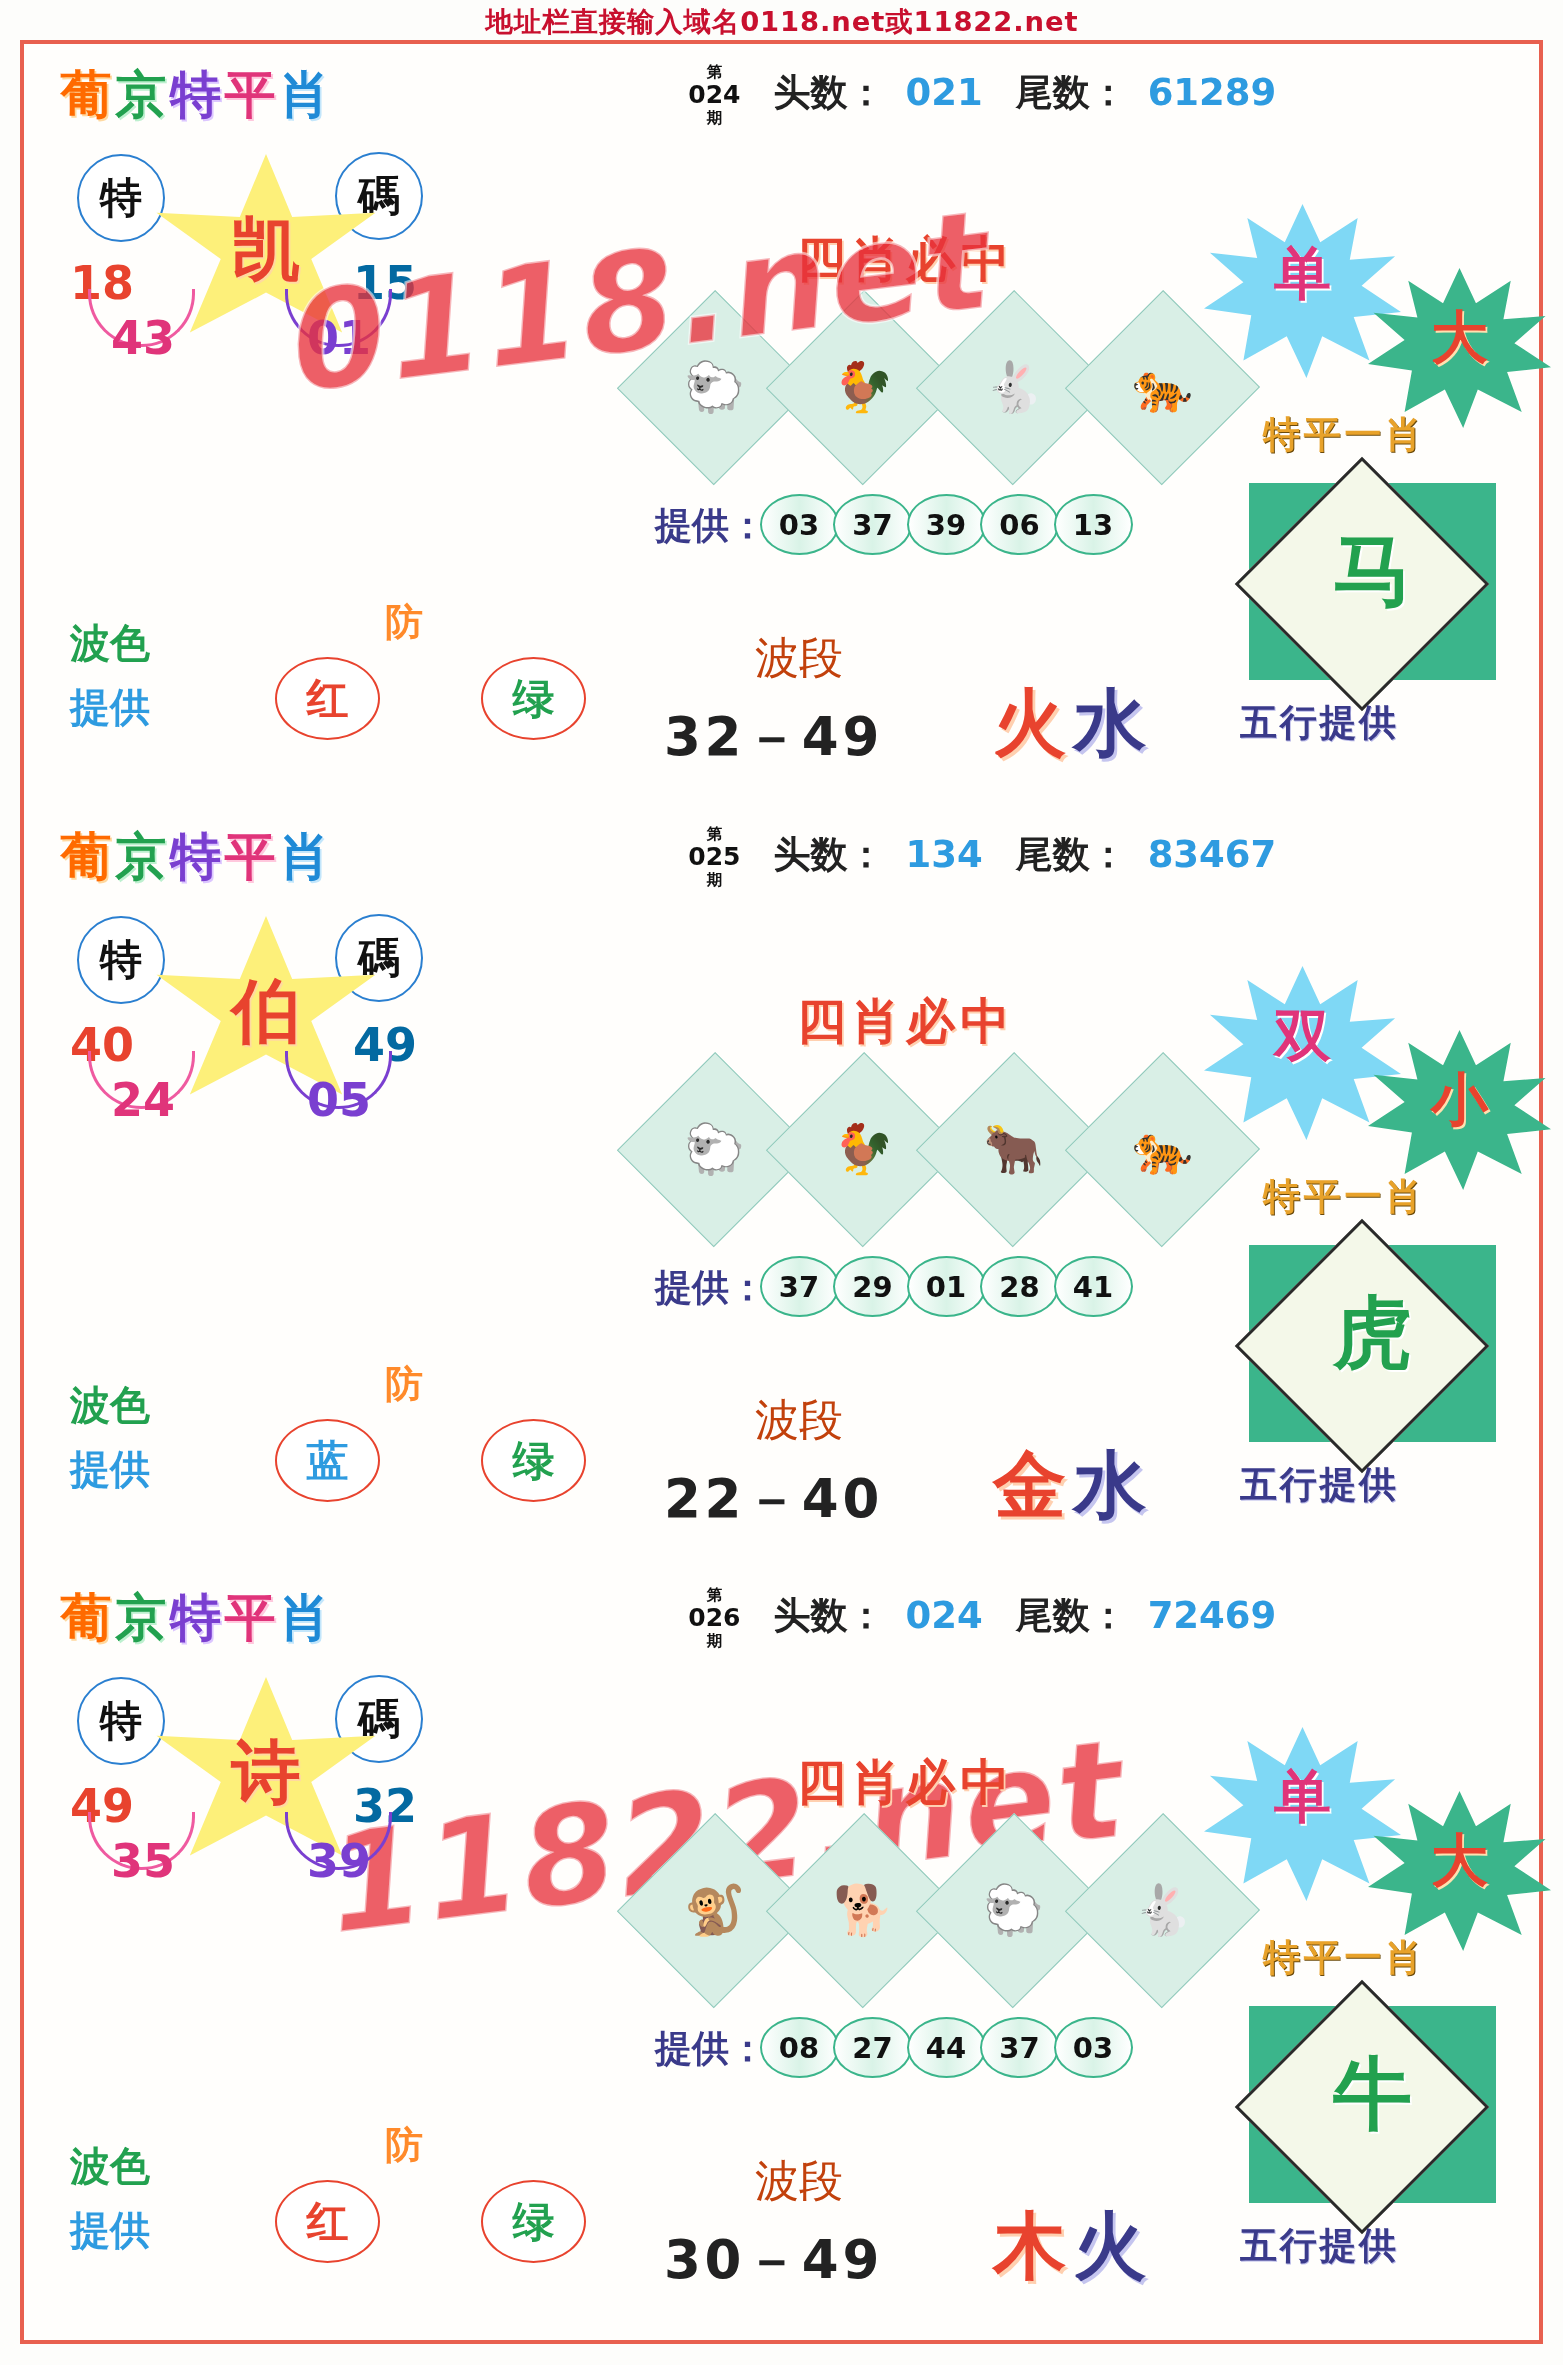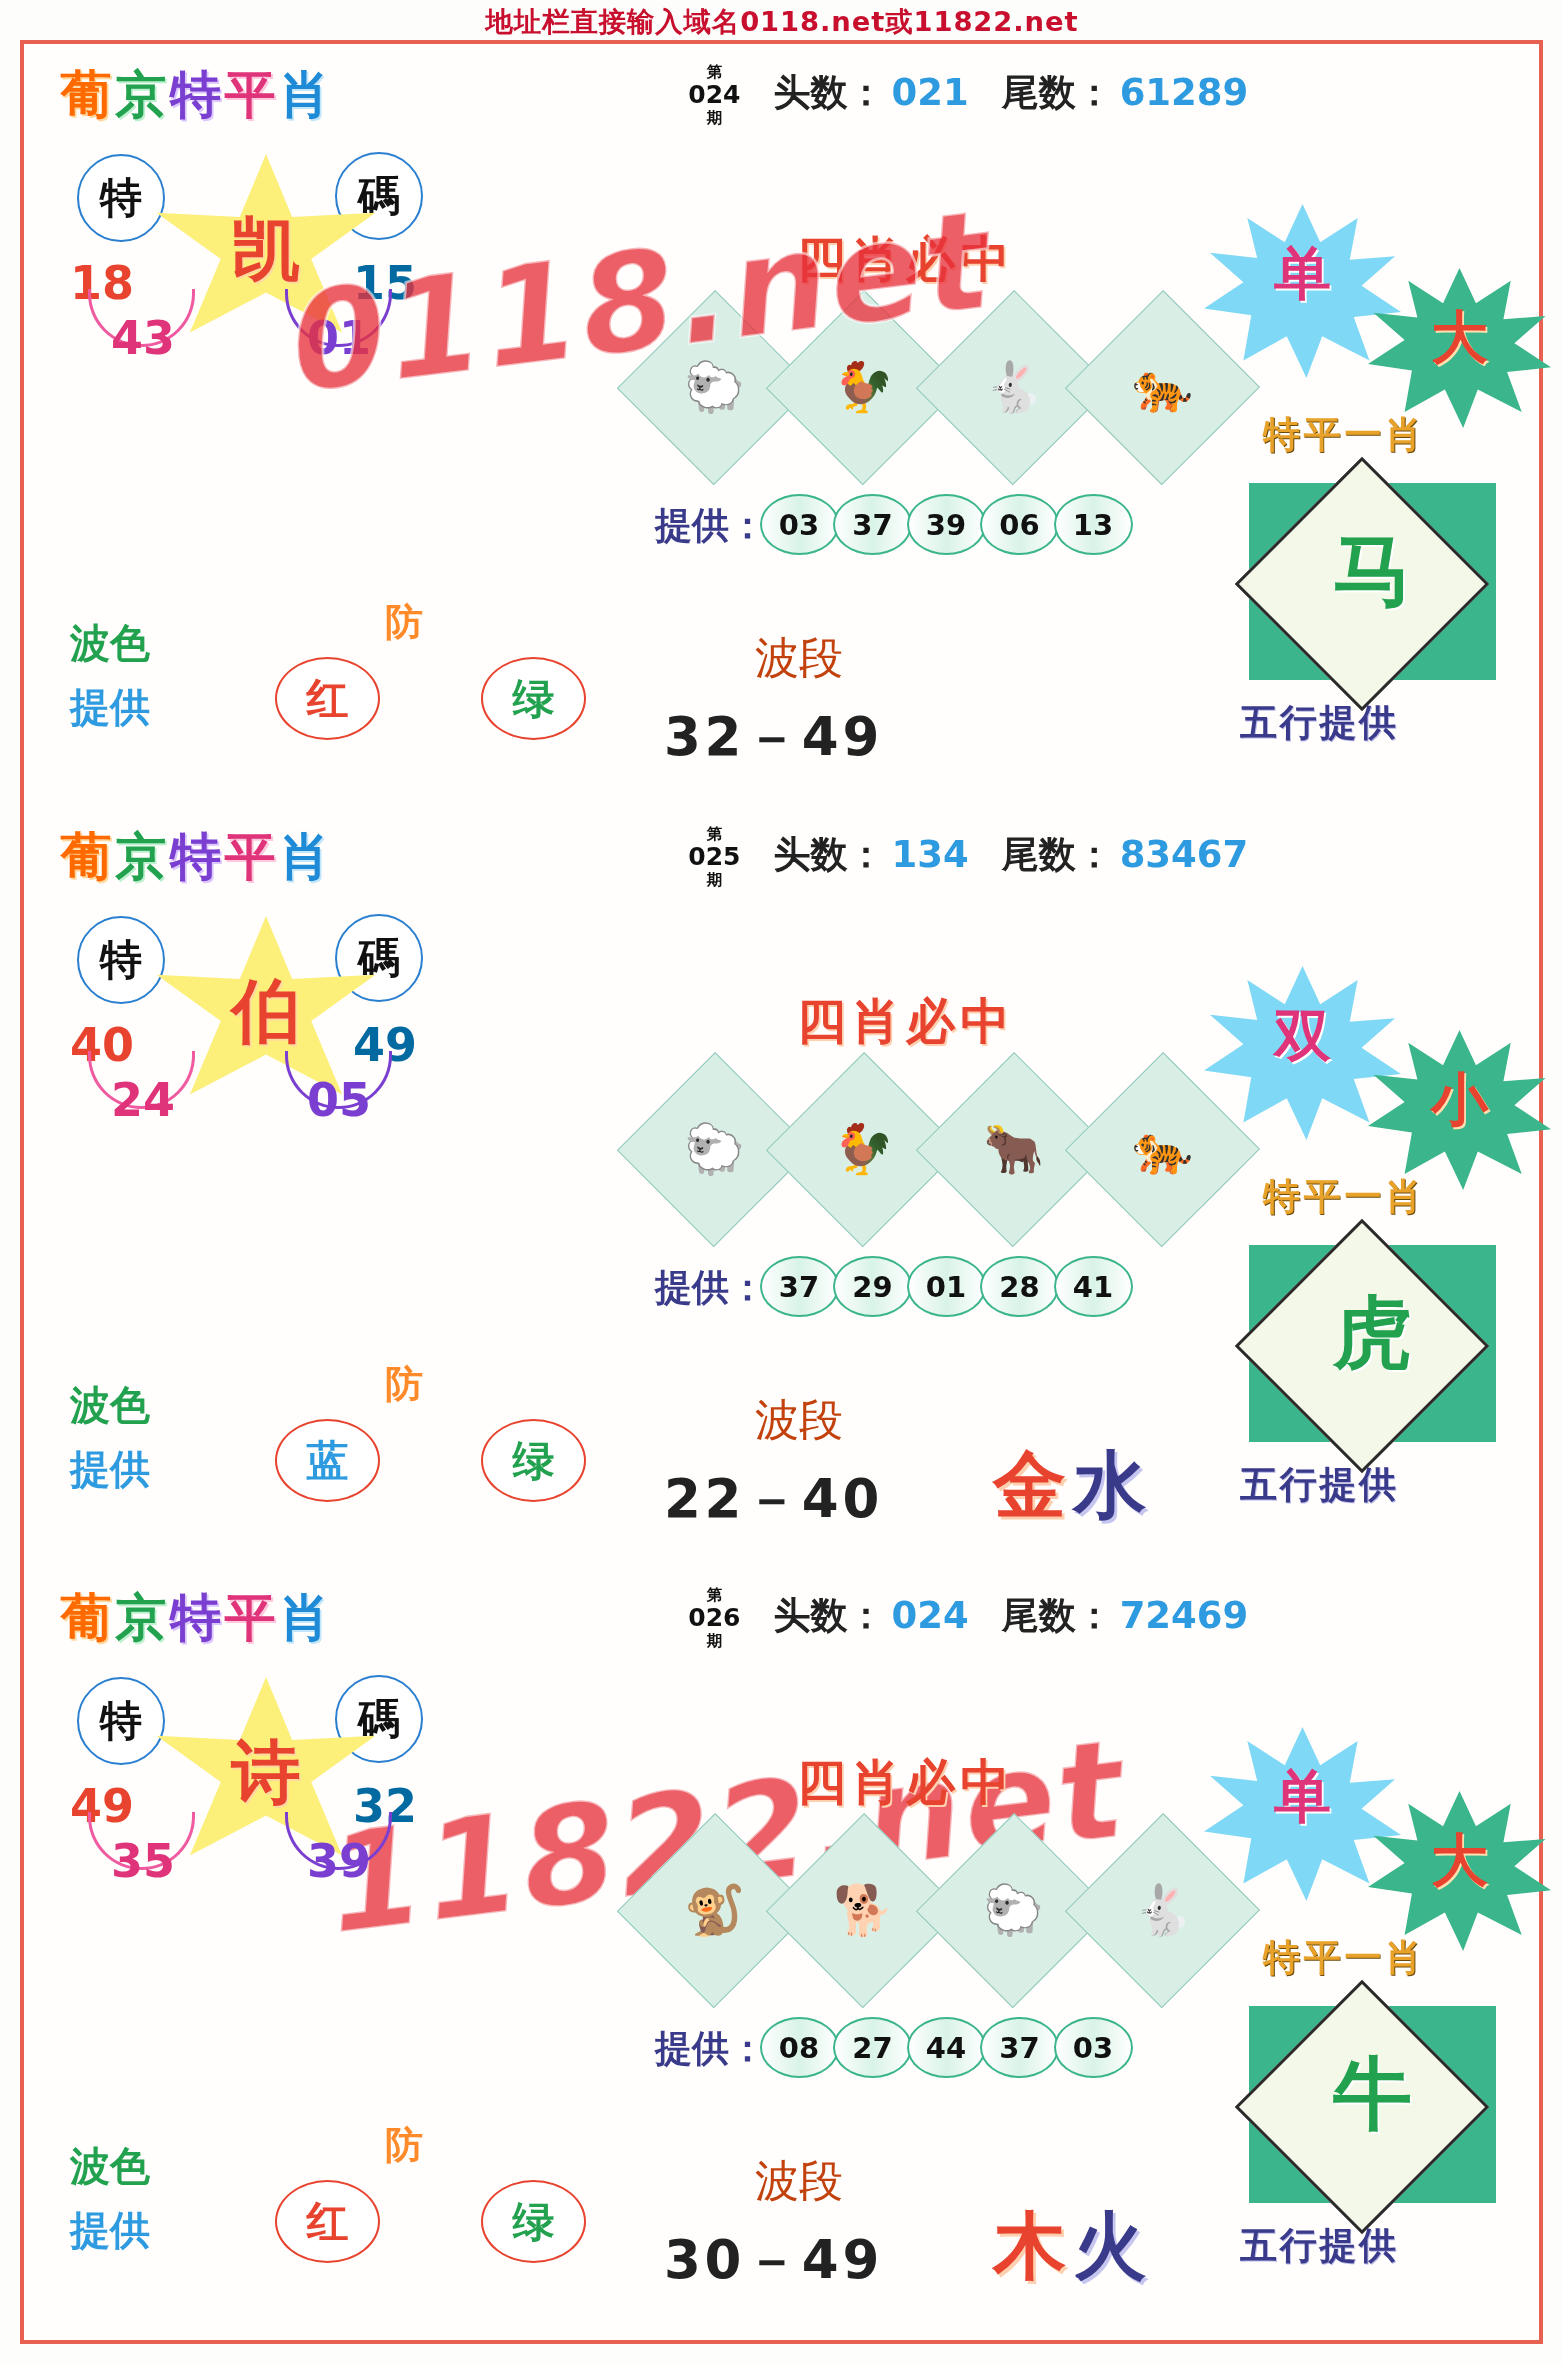--- a/index.html
+++ b/index.html
@@ -40,21 +40,21 @@
   .b1{color:#ff6a00;text-shadow:1.8px 1.8px 0 #ffd9a0;}
   .b2{color:#22a14f;text-shadow:1.8px 1.8px 0 #bdf0cf;}
   .b3{color:#7a3fd0;text-shadow:1.8px 1.8px 0 #dcc6ff;}
   .b4{color:#e0347a;text-shadow:1.8px 1.8px 0 #ffc8dd;}
   .b5{color:#1f8ad6;text-shadow:1.8px 1.8px 0 #c3e6fb;}
   .issue{position:absolute;left:631px;top:1.8px;width:64px;text-align:center;
     font-size:15.5px;line-height:20px;color:#111;font-weight:bold;}
   .issue .num{font-size:25px;line-height:25.6px;}
   .headtail{position:absolute;left:722px;top:7.3px;font-size:37px;font-weight:bold;color:#2a2a2a;}
   .headtail .lbl{color:#222;}
-  .headtail .val{color:#2e9be0;margin-left:7px;}
+  .headtail .val{color:#2e9be0;margin-left:21px;}
   .headtail .sep{display:inline-block;width:33px;}
 
   
   .circ{
     position:absolute;border:2.7px solid #2a7fd0;border-radius:50%;
     width:84px;height:84px;display:flex;align-items:center;justify-content:center;
     font-size:42px;font-weight:bold;color:#111;background:#fff;
   }
   .te{left:53px;top:110px;}
   .ma{left:311px;top:108px;color:#111;border-color:#2a7fd0;}
@@ -196,20 +196,23 @@
     <div class="tigong">提供：</div>
     <div class="balls">
       <div class="ball">03</div>
       <div class="ball">37</div>
       <div class="ball">39</div>
       <div class="ball">06</div>
       <div class="ball">13</div>
     </div>
     <div class="boduan">波段</div>
     <div class="range">32－49</div>
+    <div class="elems">
+      <span class="elem1">火</span><span class="elem2">水</span>
+    </div>
 
     <div class="burst"></div>
     <div class="burstword">单</div>
     <div class="burst2"></div>
     <div class="burst2word">大</div>
     <div class="tpyx">特平一肖</div>
     <div class="zodiacbox"></div>
     <div class="zodiacdia"></div>
     <div class="zodiacword">马</div>
     <div class="wuxing">五行提供</div>

